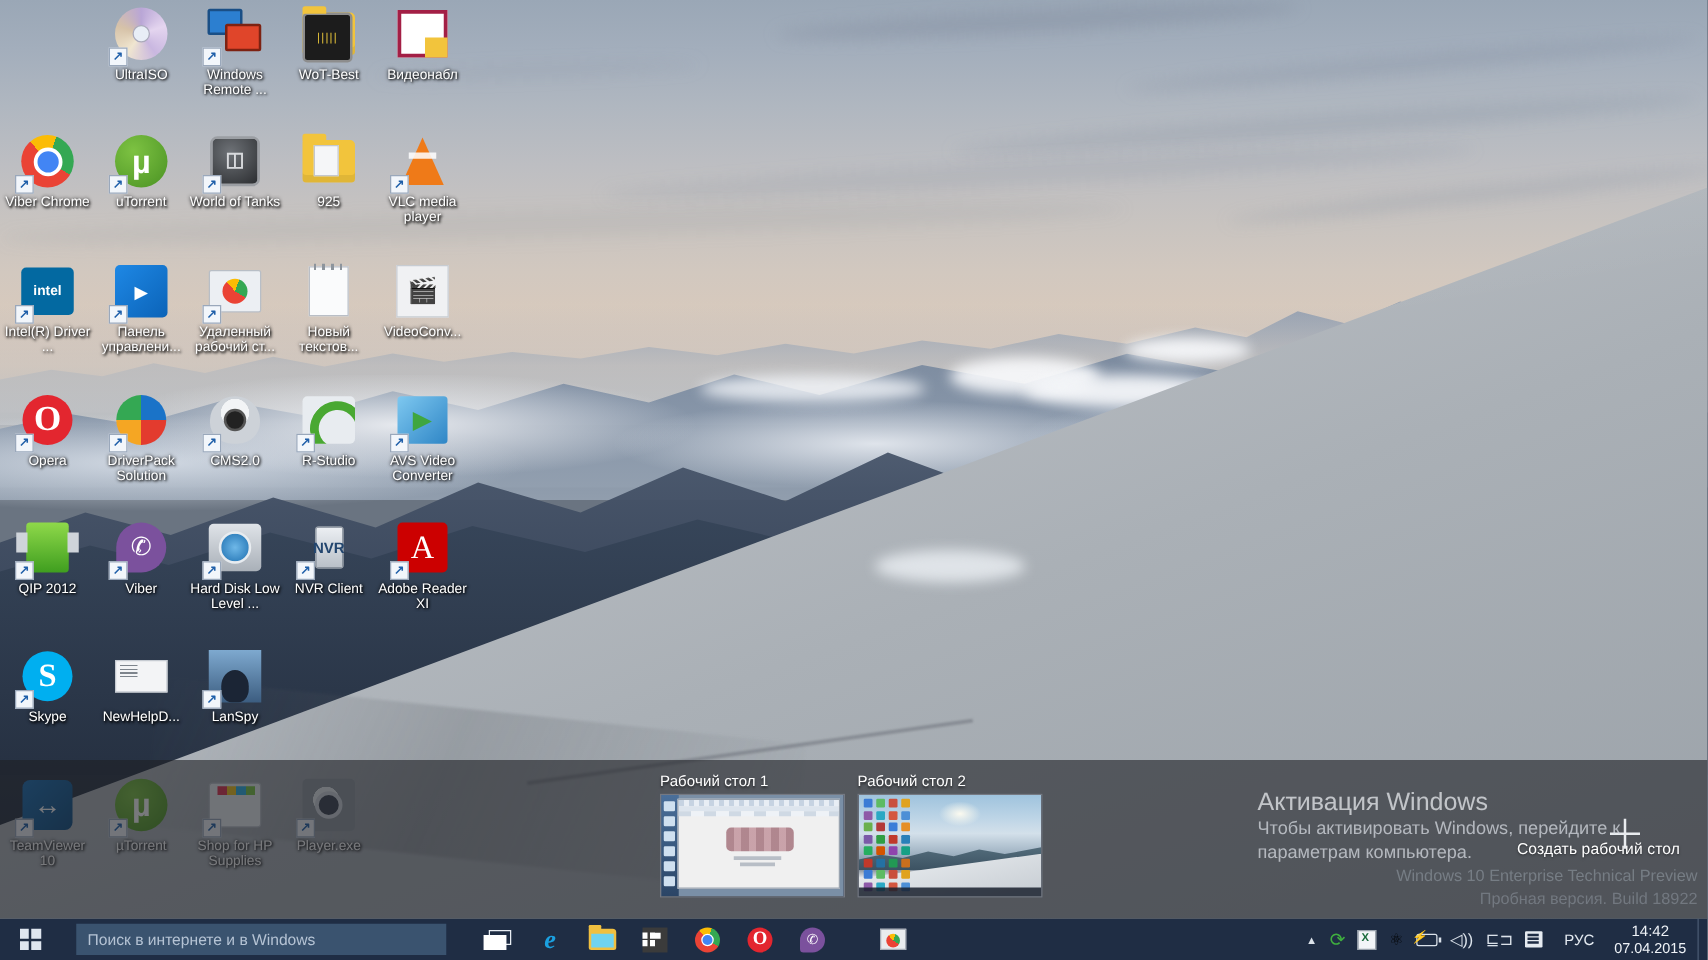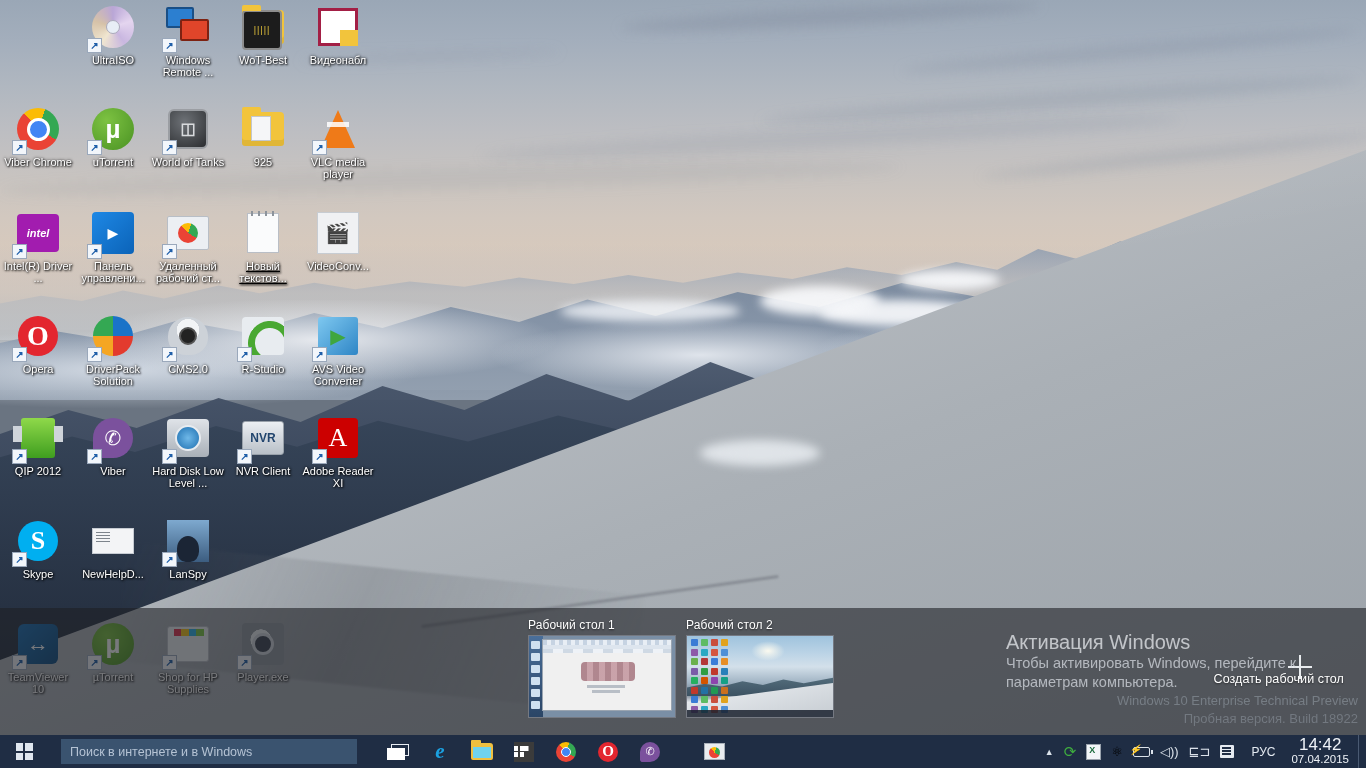--- a/index.html
+++ b/index.html
@@ -165,22 +165,22 @@
     display:flex;align-items:center;justify-content:center;}
   .ic-chrome:after{content:"";width:17px;height:17px;border-radius:50%;background:#4285f4;border:3px solid #fff;}
   .ic-utorrent{width:42px;height:42px;border-radius:50%;background:radial-gradient(circle at 35% 30%,#7dc242,#4a9223);
     display:flex;align-items:center;justify-content:center;color:#fff;font-size:26px;font-weight:bold;}
   .ic-tank{width:40px;height:40px;background:radial-gradient(circle at 40% 30%,#6e7277,#2b2d30);
     border:2px solid #9b9ea3;border-radius:6px;display:flex;align-items:center;justify-content:center;
     color:#d8dadd;font-size:16px;font-weight:bold;}
   .ic-vlc{width:0;height:0;border-left:17px solid transparent;border-right:17px solid transparent;
     border-bottom:38px solid #ef7a18;position:relative;}
   .ic-vlc:after{content:"";position:absolute;left:-11px;top:12px;width:22px;height:5px;background:#fff;opacity:.85;}
-  .ic-intel{width:42px;height:38px;background:#a21caf;border-radius:4px;color:#fff;
-    display:flex;align-items:center;justify-content:center;font-size:11px;font-style:italic;font-weight:bold;}
+  .ic-intel{width:42px;height:38px;background:#0369a1;border-radius:4px;color:#fff;
+    display:flex;align-items:center;justify-content:center;font-size:11px;font-weight:bold;}
   .ic-intel-panel{width:42px;height:42px;background:linear-gradient(135deg,#1e88e5,#0b63b8);border-radius:4px;
     display:flex;align-items:center;justify-content:center;}
   .ic-intel-panel:after{content:"▶";color:#fff;font-size:14px;}
   .ic-rdp{width:42px;height:34px;background:#eceff3;border:1px solid #b8bec6;border-radius:2px;position:relative;overflow:hidden;}
   .ic-rdp:after{content:"";position:absolute;left:10px;top:6px;width:20px;height:20px;border-radius:50%;
     background:conic-gradient(from 200deg,#ea4335 0 33%,#fbbc05 33% 50%,#34a853 50% 78%,#ea4335 78% 100%);}
   .ic-notepad{width:32px;height:40px;background:#fafbfc;border:1px solid #b9bec6;position:relative;}
   .ic-notepad:before{content:"";position:absolute;left:3px;top:-3px;right:3px;height:5px;
     background:repeating-linear-gradient(90deg,#8d949c 0 2px,transparent 2px 7px);}
   .ic-vconv{width:42px;height:42px;background:#f0f1f3;border:1px solid #c7ccd2;
@@ -200,21 +200,21 @@
   .ic-avs{width:40px;height:38px;background:linear-gradient(135deg,#7ec8f0,#2f86c6);border-radius:3px;
     display:flex;align-items:center;justify-content:center;color:#3fa63f;font-size:20px;}
   .ic-qip{width:34px;height:40px;background:linear-gradient(180deg,#8fd94a,#3f9e1f);border-radius:3px;position:relative;}
   .ic-qip:before{content:"";position:absolute;left:-8px;top:8px;width:9px;height:16px;background:#cfd4da;}
   .ic-qip:after{content:"";position:absolute;right:-8px;top:8px;width:9px;height:16px;background:#cfd4da;}
   .ic-viber{width:40px;height:40px;border-radius:50% 50% 50% 12%;background:#7b519d;
     display:flex;align-items:center;justify-content:center;color:#fff;font-size:20px;}
   .ic-hdd{width:42px;height:38px;background:linear-gradient(180deg,#dfe3e8,#a9b0b8);border-radius:4px;
     display:flex;align-items:center;justify-content:center;}
   .ic-hdd:after{content:"";width:22px;height:22px;border-radius:50%;background:radial-gradient(circle,#6fb8e8,#1d6fb0);border:2px solid #e8ecf0;}
-  .ic-nvr{width:42px;height:34px;background:linear-gradient(180deg,#eceff3,#b9c0c8);border:1px solid #99a1aa;border-radius:3px;
+  .ic-nvr{width:23px;height:34px;background:linear-gradient(180deg,#eceff3,#b9c0c8);border:1px solid #99a1aa;border-radius:3px;
     display:flex;align-items:center;justify-content:center;color:#22456e;font-size:12px;font-weight:bold;}
   .ic-adobe{width:40px;height:40px;background:#cc0000;border-radius:4px;
     display:flex;align-items:center;justify-content:center;color:#fff;font-size:26px;font-family:"Liberation Serif",serif;}
   .ic-skype{width:40px;height:40px;border-radius:50%;background:#00aff0;
     display:flex;align-items:center;justify-content:center;color:#fff;font-size:26px;font-weight:bold;font-family:"Liberation Serif",serif;}
   .ic-helpdoc{width:42px;height:26px;background:#f3f4f6;border:1px solid #c6cbd2;position:relative;}
   .ic-helpdoc:before{content:"";position:absolute;left:3px;top:3px;width:14px;height:10px;
     background:repeating-linear-gradient(180deg,#7d848c 0 1px,transparent 1px 3px);}
   .ic-lanspy{width:42px;height:42px;background:linear-gradient(180deg,#7ea9cf,#3c5d80);
     display:flex;align-items:flex-end;justify-content:center;overflow:hidden;}
@@ -349,21 +349,21 @@
   .tr-batt { width:17px; height:10px; border:1.5px solid #dbe2ea; border-radius:2px; position:relative; }
   .tr-batt:after { content:""; position:absolute; right:-4px; top:2px; width:2px; height:4px; background:#dbe2ea; }
   .tr-batt .plug { position:absolute; left:-5px; top:-4px; color:#dbe2ea; font-size:10px; }
   .tr-vol { color:#dbe2ea; font-size:13px; }
   .tr-net { color:#dbe2ea; font-size:13px; }
   .tr-action { width:14px; height:13px; background:#e6ebf1; position:relative; border-radius:1px; }
   .tr-action:after { content:""; position:absolute; left:2px; top:2px; right:3px; height:1.5px; background:#1f2d44;
     box-shadow:0 3px 0 #1f2d44, 0 6px 0 #1f2d44; }
   .tr-lang { color:#e4eaf1; font-size:12px; padding:0 7px; }
   #clock { text-align:center; padding:0 9px 0 4px; line-height:14px; cursor:default; }
-  #clock .t { font-size:17px; color:#eef2f7; }
+  #clock .t { font-size:12px; color:#eef2f7; }
   #clock .d { font-size:11.5px; color:#eef2f7; }
   #show-desktop { width:6px; height:33px; border-left:1px solid #4a5a72; }
 </style>
 </head>
 <body>
 
 <div id="wallpaper">
   <div class="sky"></div>
   <div class="sky-streak s1"></div>
   <div class="sky-streak s2"></div>
@@ -471,21 +471,21 @@
       </div>
       <div class="lbl">Панель управлени...</div>
     </div>
     <div class="desk-icon" style="left: 150px; top: 209px;">
       <div class="glyph">
         <div class="ic-rdp"></div>
         <span class="shortcut-arrow">↗</span>
       </div>
       <div class="lbl">Удаленный рабочий ст...</div>
     </div>
-    <div class="desk-icon" style="left: 225px; top: 209px; text-decoration: underline;">
+    <div class="desk-icon" style="left: 225px; top: 209px;">
       <div class="glyph">
         <div class="ic-notepad"></div>
       </div>
       <div class="lbl">Новый текстов...</div>
     </div>
     <div class="desk-icon" style="left: 300px; top: 209px;">
       <div class="glyph">
         <div class="ic-vconv"></div>
       </div>
       <div class="lbl">VideoConv...</div>

